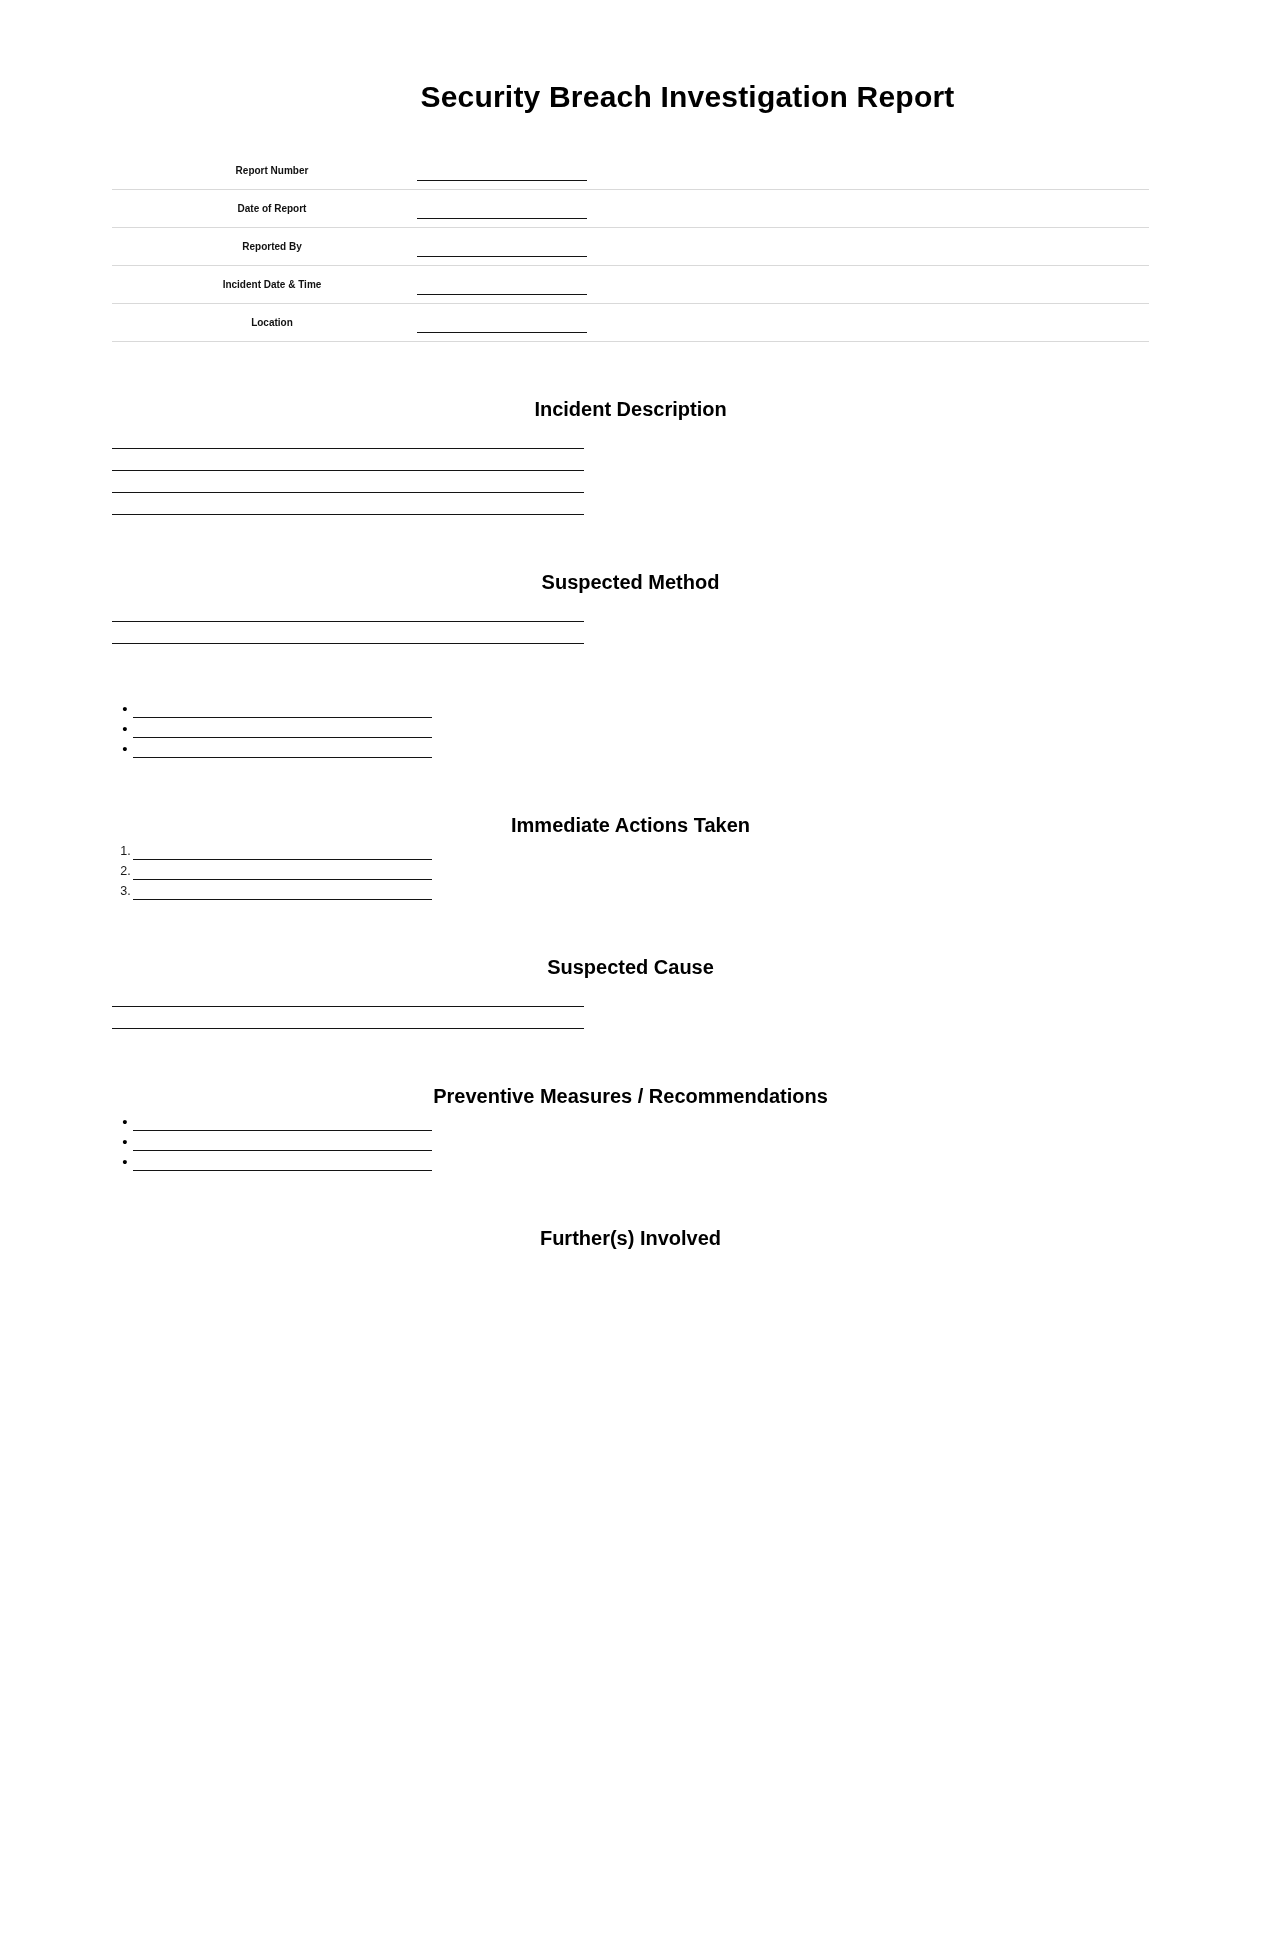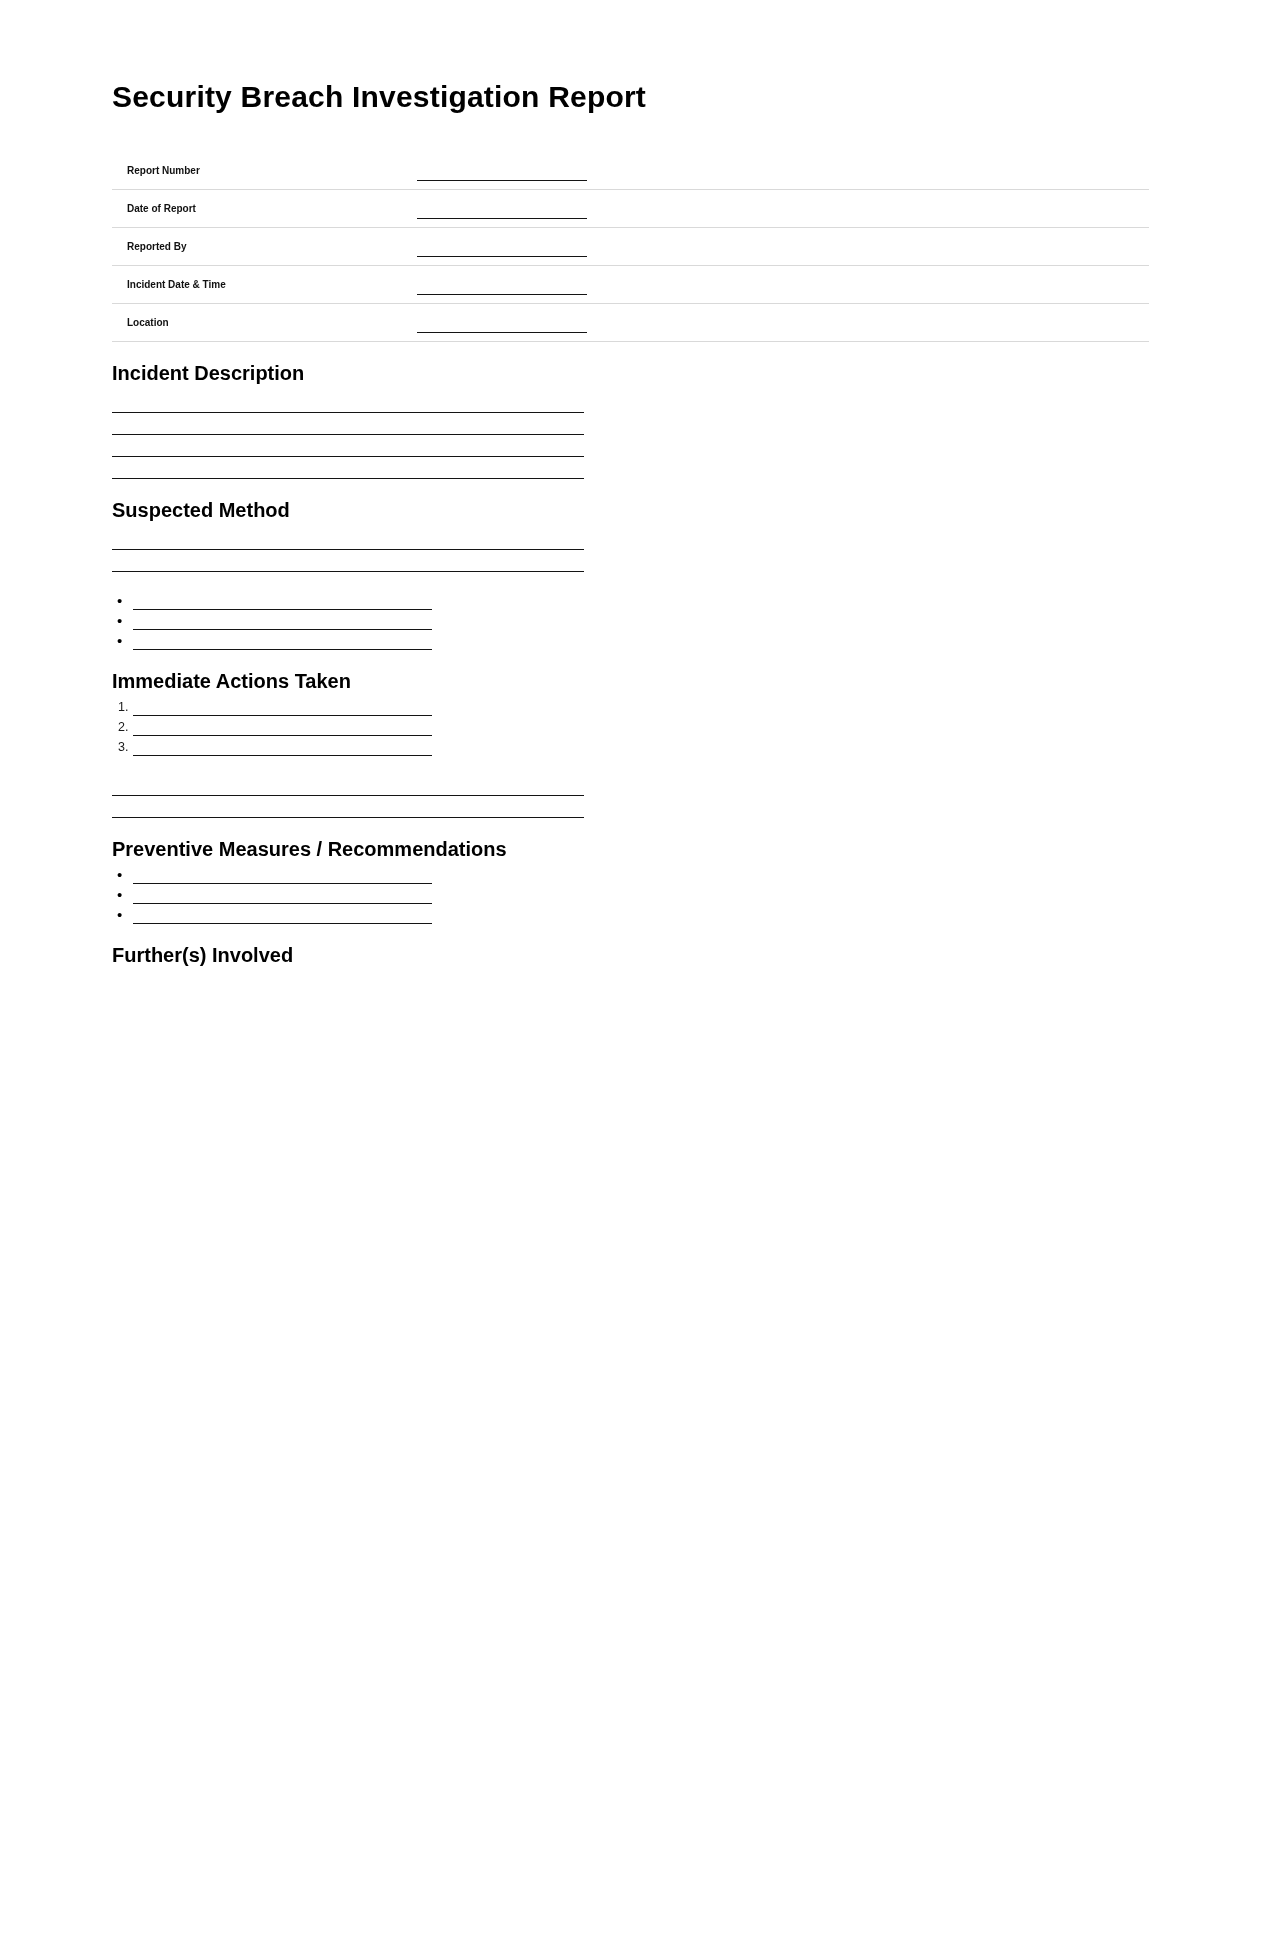--- a/index.html
+++ b/index.html
@@ -5,20 +5,21 @@
   html, body { margin: 0; padding: 0; background: #ffffff; }
   .page {
     position: relative;
     width: 1263px;
     height: 1945px;
     background: #ffffff;
     box-sizing: border-box;
     padding: 78px 0 1px 112px;
     font-family: "Liberation Sans", sans-serif;
     color: #000000;
+    text-align: center;
   }
   h1.doc-title {
     margin: 0;
     font-size: 30px;
     line-height: 38px;
     font-weight: 700;
     letter-spacing: 0.2px;
     color: #000000;
   }
   .meta-table {
@@ -39,21 +40,21 @@
     font-weight: 700;
     color: #111111;
   }
   .meta-blank {
     width: 170px;
     height: 24px;
     border-bottom: 1.7px solid #141414;
     position: relative;
     top: -2px;
   }
-  .section { margin-top: 18px; width: 1037px; }
+  .section { margin-top: 54px; width: 1037px; }
   .section h2 {
     margin: 0;
     font-size: 20px;
     line-height: 26px;
     font-weight: 700;
     color: #000000;
   }
   .rule-lines { margin-top: 5px; }
   .rule-line {
     width: 472px;
@@ -158,20 +159,21 @@
             <span class="num-glyph">2.</span>
             <div class="list-blank"></div>
           </div>
           <div class="num-row">
             <span class="num-glyph">3.</span>
             <div class="list-blank"></div>
           </div>
         </div>
       </div>
       <div class="section">
+        <h2>Suspected Cause</h2>
         <div class="rule-lines">
           <div class="rule-line"></div>
           <div class="rule-line"></div>
         </div>
       </div>
       <div class="section">
         <h2>Preventive Measures / Recommendations</h2>
         <div class="list-rows">
           <div class="bullet-row">
             <span class="bullet-glyph">•</span>

